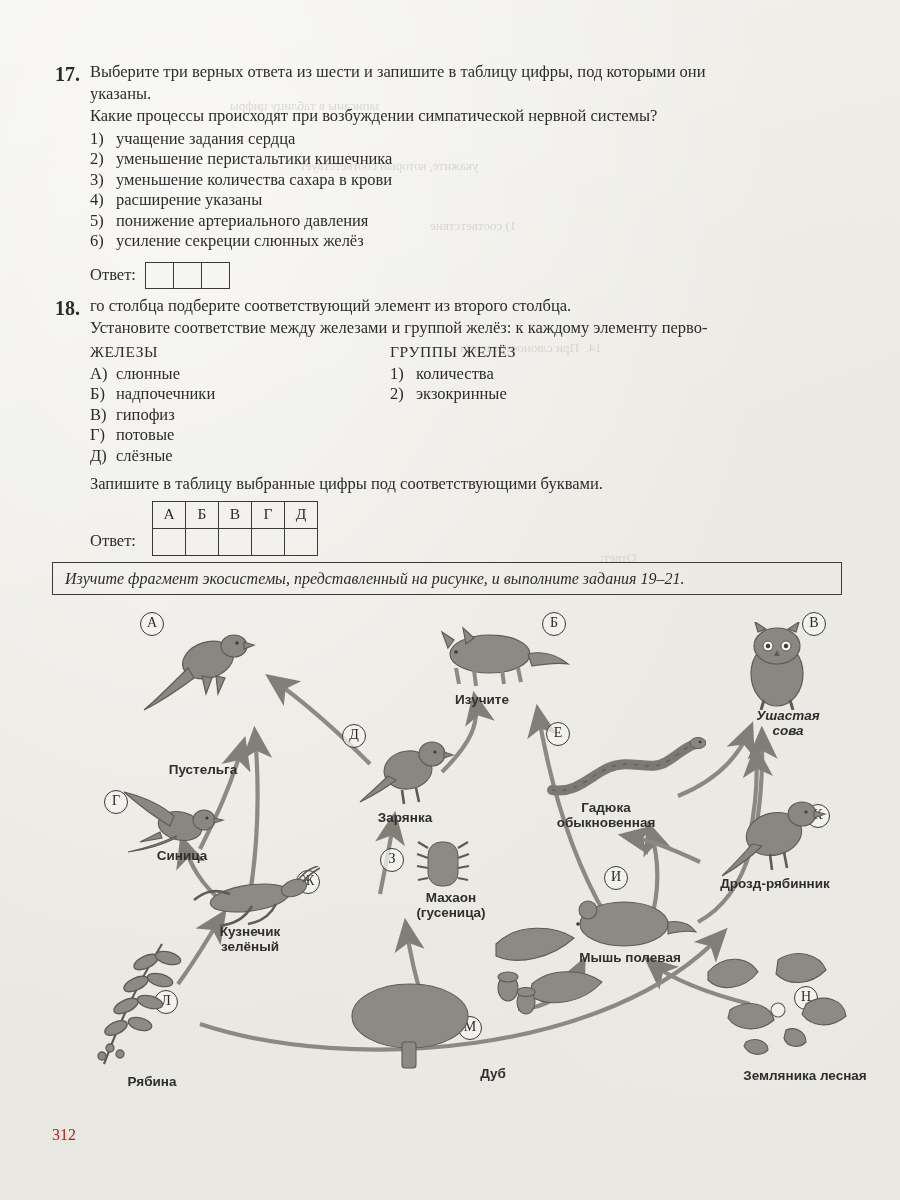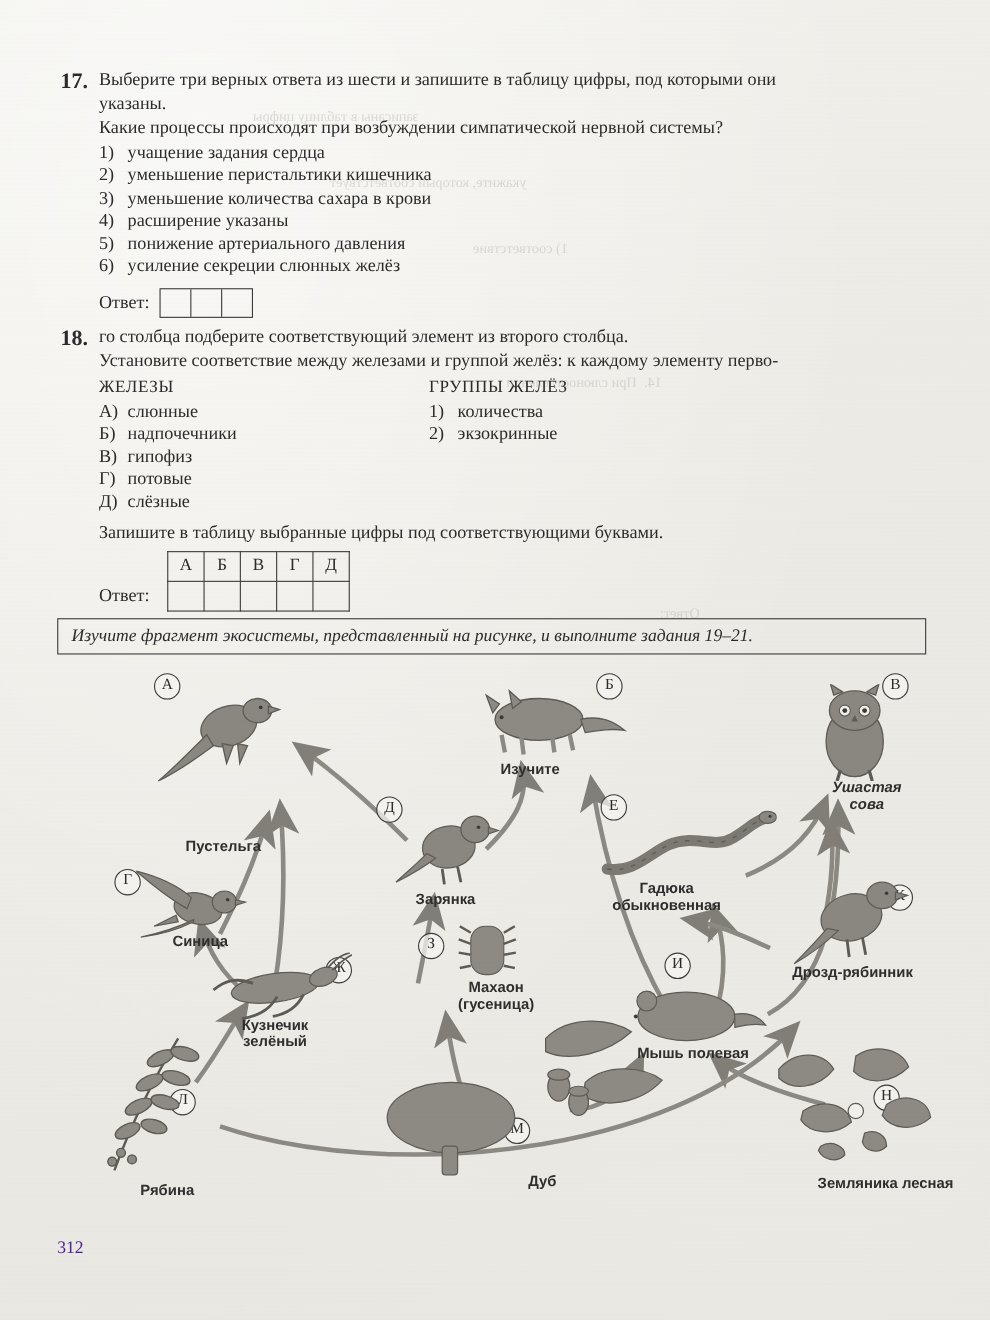--- a/index.html
+++ b/index.html
@@ -181,21 +181,21 @@
     background: rgba(245,244,240,0.75);
   }
   .organism {
     position: absolute;
   }
   .page-number {
     position: absolute;
     left: 52px;
     top: 1126px;
     font-size: 16px;
-    color: #4c1d95;
+    color: #b91c1c;
   }
   svg.arrows { position: absolute; left: 0; top: 0; }
 </style>
 </head>
 <body>
 
 <div class="page"></div>
 
 <div class="content">
 

